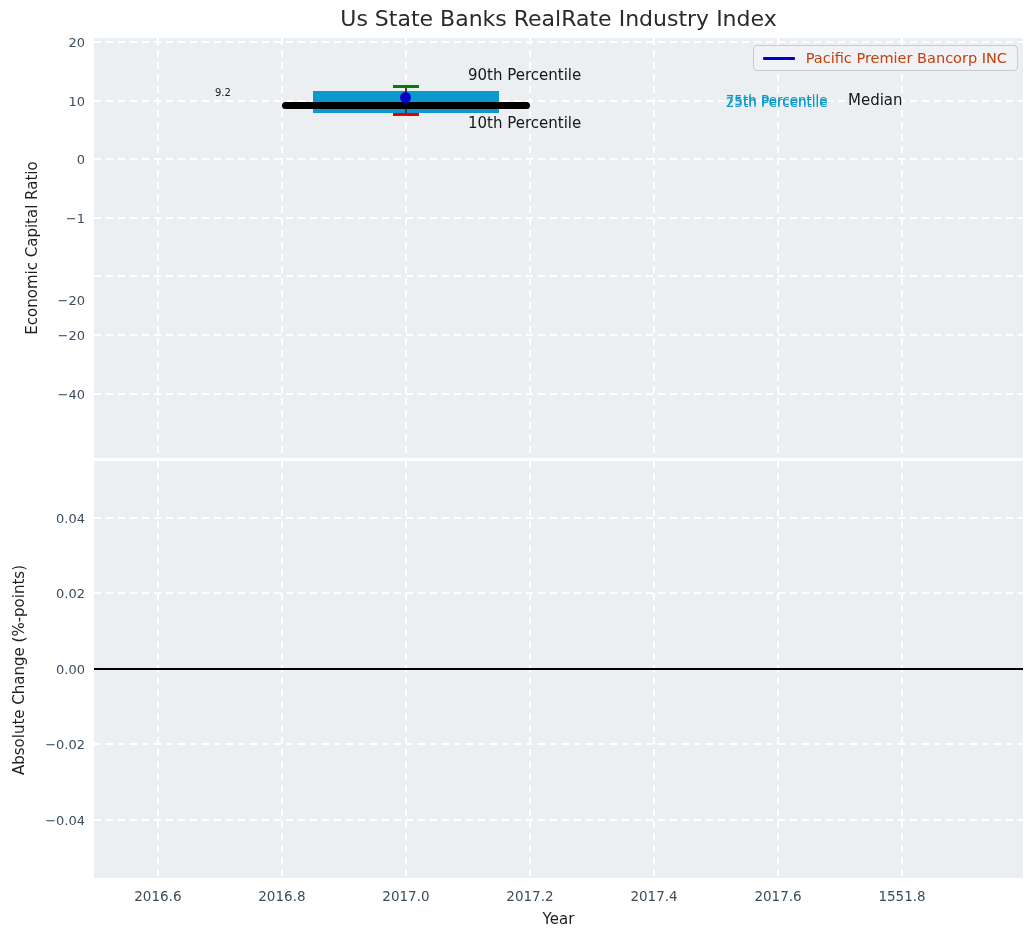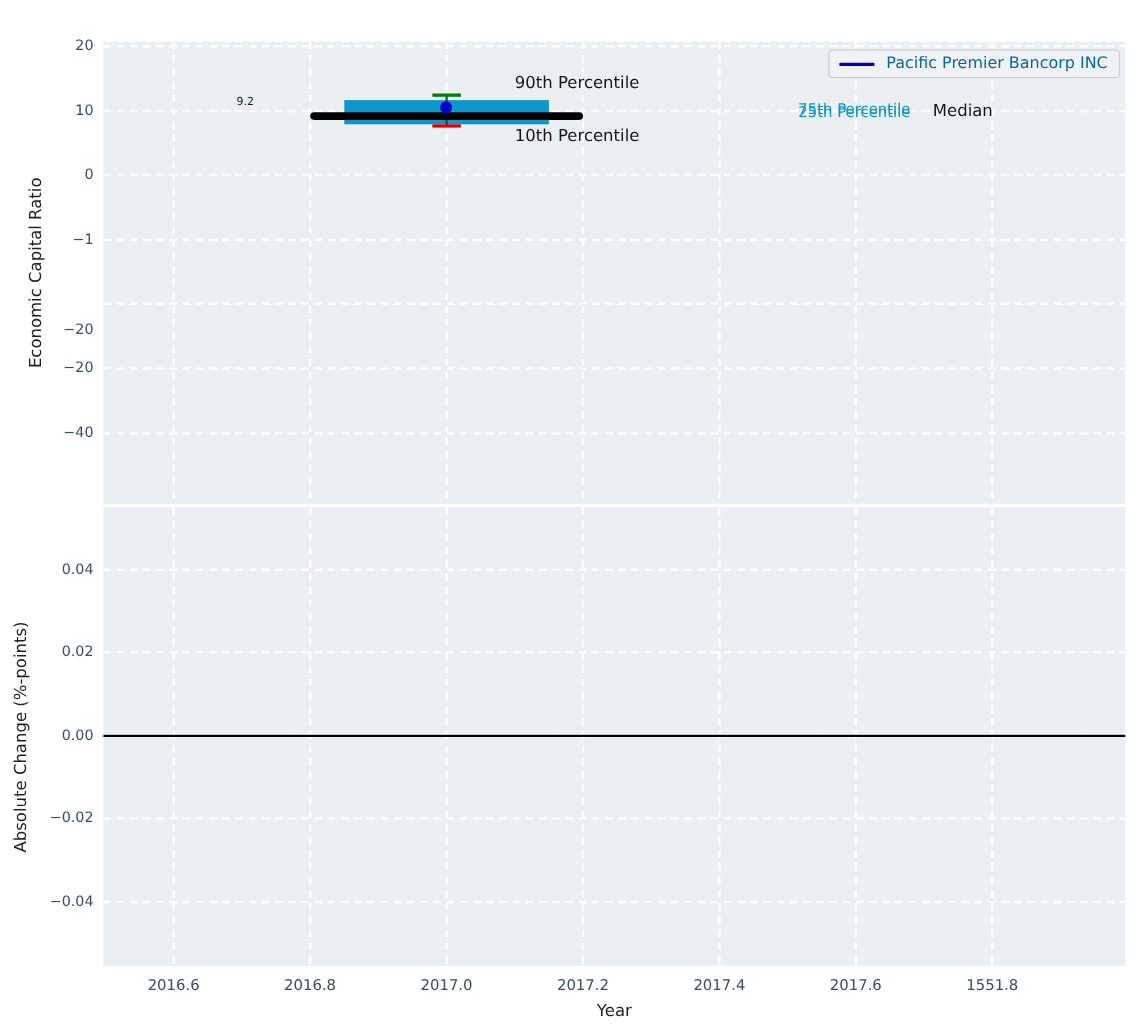--- a/index.html
+++ b/index.html
@@ -43,27 +43,28 @@
   [data-name="annotation-75th-percentile"],
   [data-name="annotation-25th-percentile"]{font-size:13.5px;color:#0b98cb;}
   [data-name="annotation-median-value"]{font-size:10px;color:#1a1a1a;}
   .legend{
     position:absolute;top:7px;right:5px;display:flex;align-items:center;
     padding:4px 10px 4px 9px;background:#f1f2f6;border:1px solid #c8cbd2;
     border-radius:4px;z-index:7;
   }
   .legend-line{display:inline-block;width:32px;height:3px;border-radius:1px;
     background:#0000cd;margin-right:11px;}
-  .legend-label{font-size:14.5px;color:#0369a1;white-space:nowrap;}
+  .legend-label{font-size:14.5px;color:#c2410c;white-space:nowrap;}
 </style>
 </head>
 <body>
 
 <div class="figure" data-name="figure">
 
+  <div class="chart-title" data-name="chart-title">Us State Banks RealRate Industry Index</div>
 
   <div class="plot" id="top-plot" data-name="top-plot">
     <div class="iqr-box" data-name="iqr-box" style="left: 23.5648%; width: 20.0267%; top: 12.6918%; height: 5.16039%;"></div>
     <div class="whisker" data-name="whisker-line" style="left: calc(33.5781% - 1px); top: 11.576%; height: 6.55509%;"></div>
     <div class="median-line" data-name="median-line" style="left: 20.227%; width: 26.7023%; top: calc(16.0391% - 3.5px);"></div>
     <div class="cap cap-90" data-name="p90-cap" style="left: calc(33.5781% - 13px); top: calc(11.576% - 1.5px);"></div>
     <div class="cap cap-10" data-name="p10-cap" style="left: calc(33.5781% - 13px); top: calc(18.1311% - 1.5px);"></div>
     <div class="company-dot" data-name="company-point" style="left: calc(33.5781% - 5.5px); top: calc(14.2259% - 5.5px);"></div>
     <div class="legend" data-name="legend">
       <span class="legend-line" data-name="legend-line-sample"></span>

